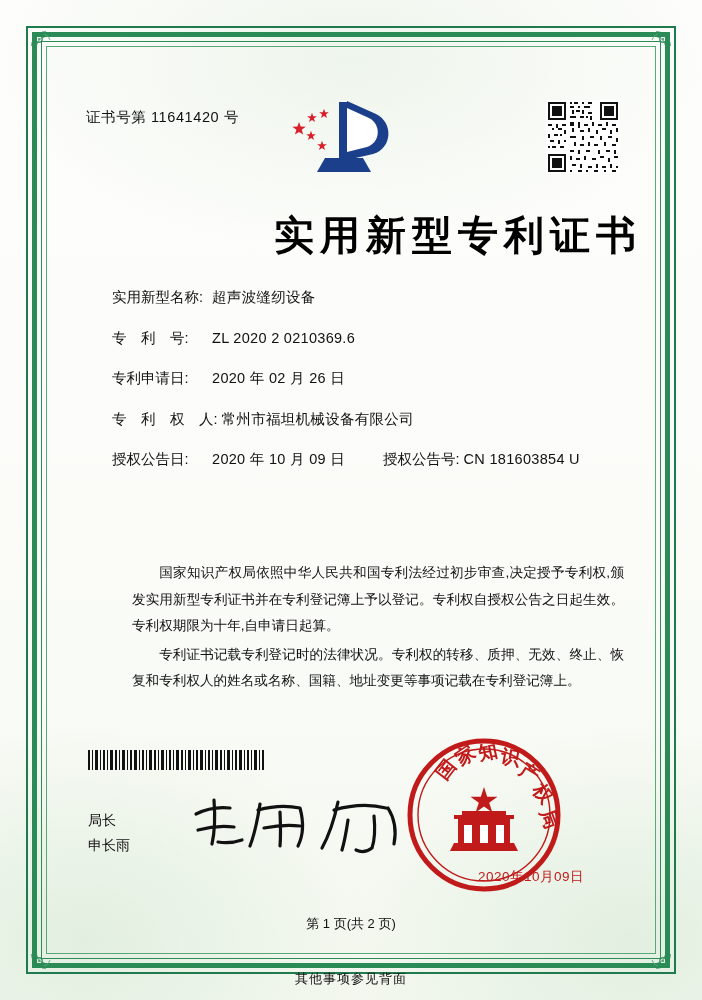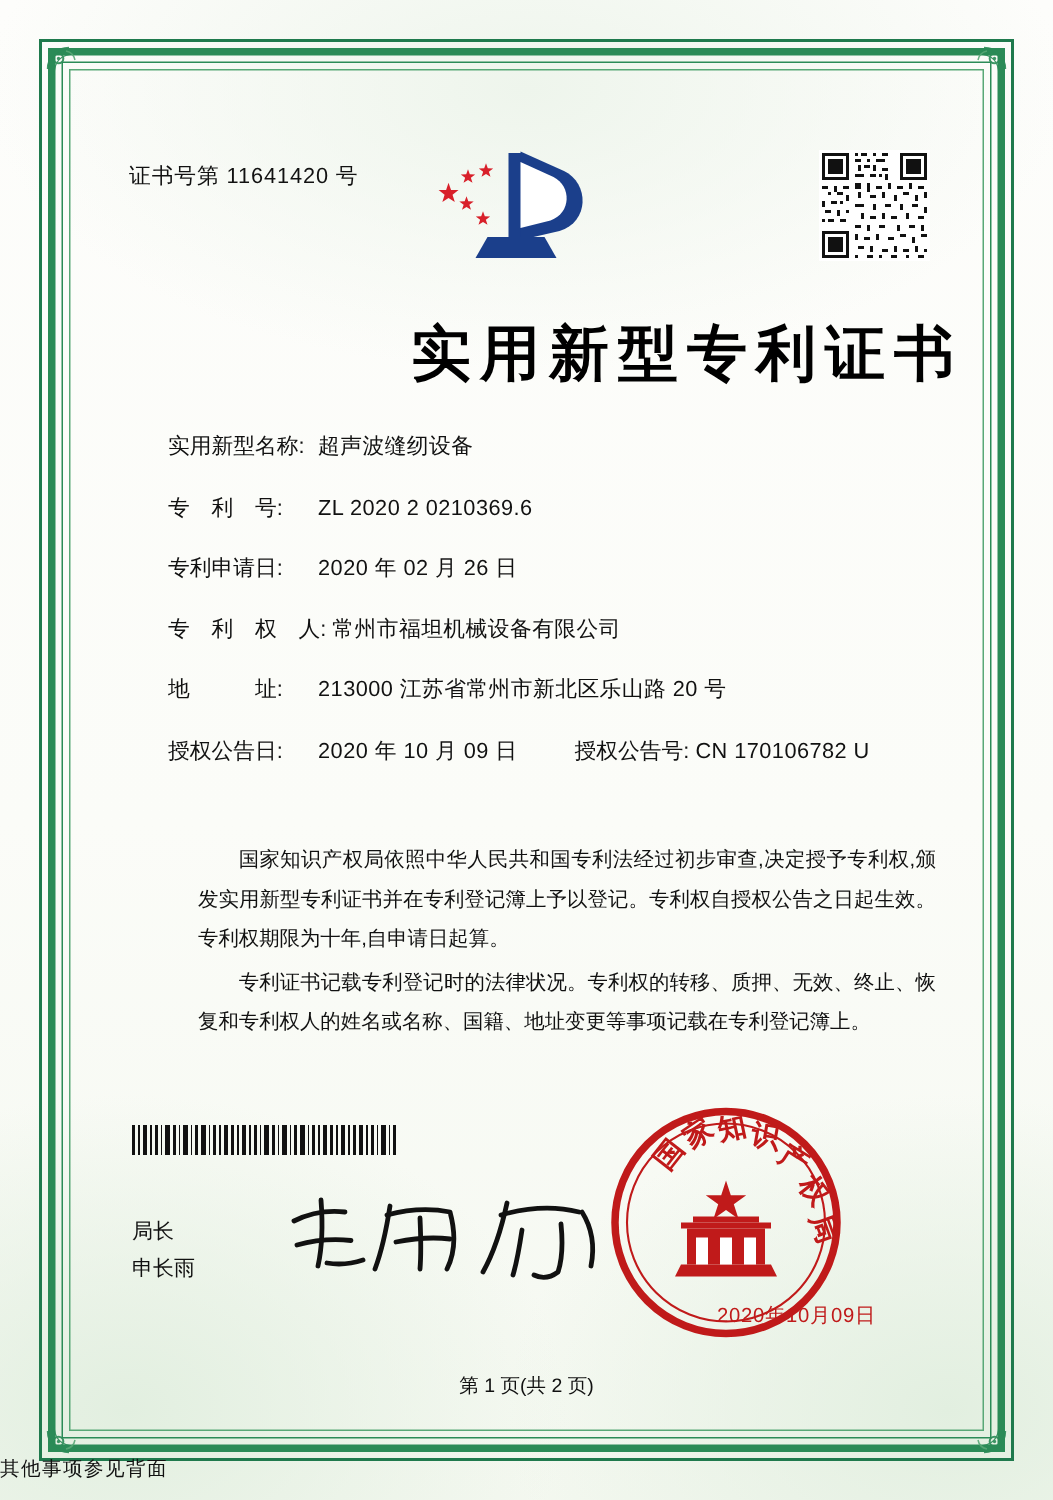--- a/index.html
+++ b/index.html
@@ -199,20 +199,21 @@
     top: 855px;
     text-align: center;
     font-size: 13px;
     color: #111;
   }
 
   .footnote {
     position: absolute;
     left: 0; right: 0;
     bottom: 12px;
+    text-align: center;
     font-size: 13px;
     color: #111;
     letter-spacing: 1px;
   }
 </style>
 </head>
 <body>
 
 <div class="page">
 
@@ -388,28 +389,24 @@
       </div>
       <div class="field">
         <span class="lbl">专利申请日:</span>
         <span class="val">2020 年 02 月 26 日</span>
       </div>
       <div class="field">
         <span class="lbl">专　利　权　人:</span>
         <span class="val">常州市福坦机械设备有限公司</span>
       </div>
       <div class="field">
-        <span class="lbl">地　　　址:</span>
-        <span class="val">213000 江苏省常州市新北区乐山路 20 号</span>
-      </div>
-      <div class="field">
         <span class="lbl">授权公告日:</span>
         <span class="val">2020 年 10 月 09 日</span>
         <span class="second-lbl">授权公告号:</span>
-        <span class="val">CN 170106782 U</span>
+        <span class="val">CN 181603854 U</span>
       </div>
     </div>
 
     <div class="body-text">
       <p>国家知识产权局依照中华人民共和国专利法经过初步审查,决定授予专利权,颁发实用新型专利证书并在专利登记簿上予以登记。专利权自授权公告之日起生效。专利权期限为十年,自申请日起算。</p>
       <p>专利证书记载专利登记时的法律状况。专利权的转移、质押、无效、终止、恢复和专利权人的姓名或名称、国籍、地址变更等事项记载在专利登记簿上。</p>
     </div>
 
     <div class="barcode">
       <svg width="180" height="20" viewBox="0 0 180 20" shape-rendering="crispEdges">

